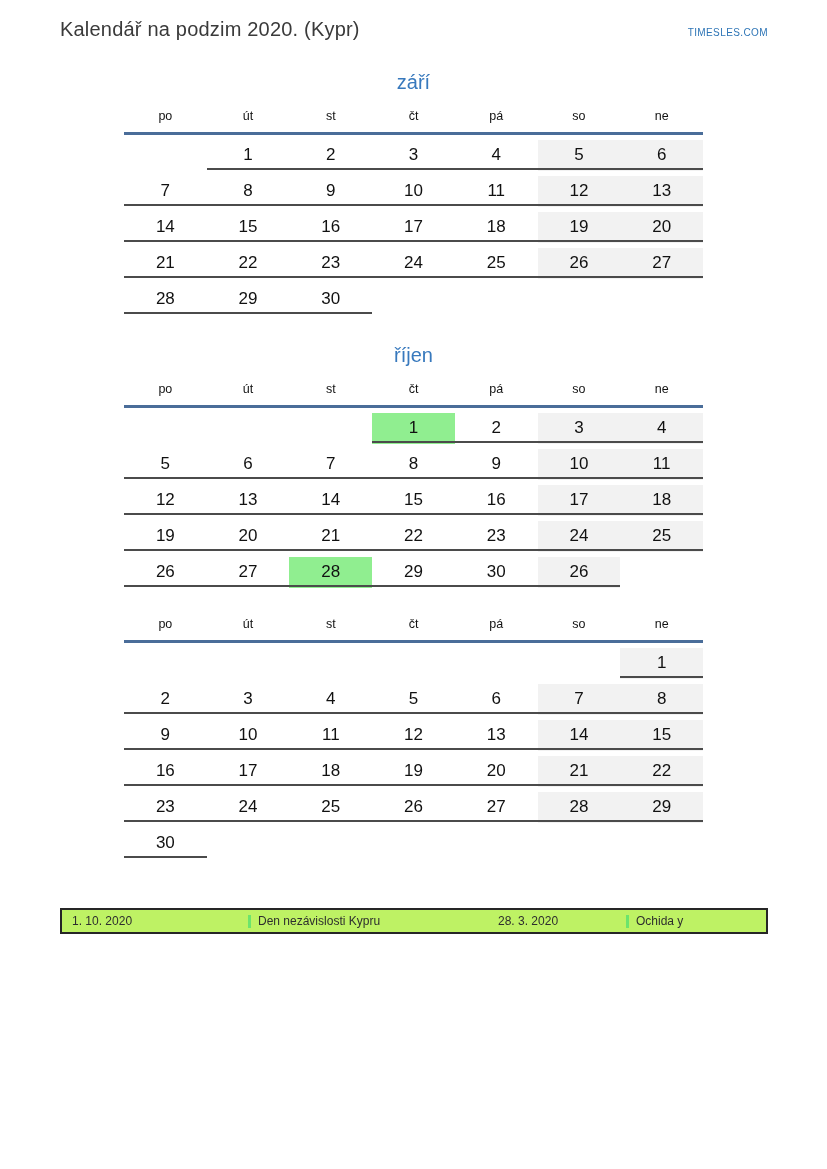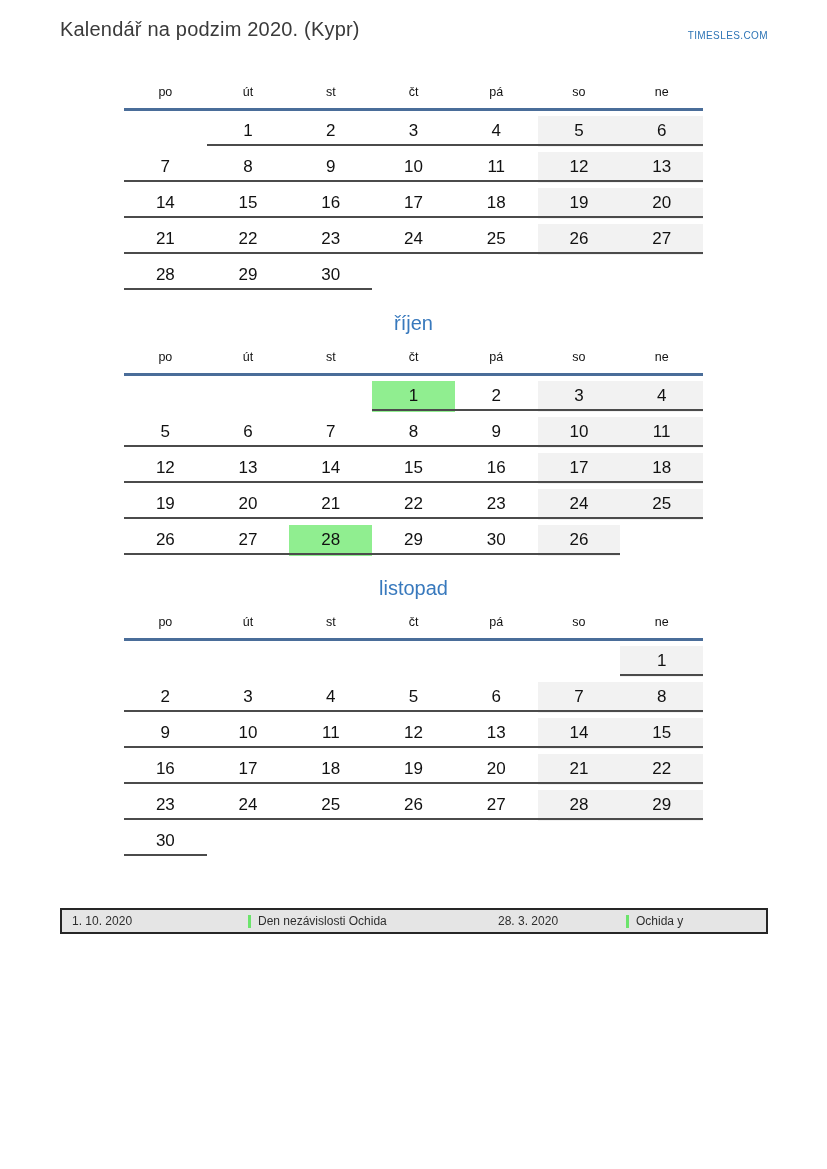--- a/index.html
+++ b/index.html
@@ -1,58 +1,59 @@
 <!DOCTYPE html>
 <html><head>
 <meta charset="utf-8">
 <style>
   html, body { margin:0; padding:0; background:#ffffff; }
   body { width:827px; height:1169px; font-family:"Liberation Sans", sans-serif; }
   .page { position:relative; width:827px; height:1169px; overflow:hidden; background:#ffffff; }
 
   
-  .topbar { position:absolute; left:60px; top:18px; width:708px; display:flex; justify-content:space-between; align-items:flex-end; }
+  .topbar { position:absolute; left:60px; top:18px; width:708px; display:flex; justify-content:space-between; align-items:center; }
   .page-title { margin:0; font-size:20px; font-weight:400; color:#3a3a3a; letter-spacing:0.2px; }
   .site-link { font-size:10px; color:#2e75b6; letter-spacing:0.4px; padding-top:5px; cursor:pointer; }
 
   
   .months { position:absolute; left:124px; top:70px; width:579px; }
-  .month + .month { margin-top:20px; }
+  .month + .month { margin-top:28px; }
   .month-title { margin:0; height:24px; line-height:24px; text-align:center; font-size:20px; font-weight:400; color:#3879bd; }
   .grid { display:grid; grid-template-columns:repeat(7, 1fr); }
   .hdr { margin-top:14px; }
   .hcell { height:16px; line-height:16px; text-align:center; font-size:12.5px; color:#121212; }
   .rule { margin-top:8px; height:3px; background:#4a6d99; }
   .weeks { padding-top:5px; grid-auto-rows:31px; row-gap:5px; }
   .cell { position:relative; height:31px; display:flex; align-items:center; justify-content:center; font-size:17px; color:#111111; }
   .cell.day::after { content:""; position:absolute; left:0; right:0; bottom:1px; height:2px; background:#4b4b4b; }
   .cell.we { background:#f2f2f2; }
   .cell.hd { background:#90ee90; }
   .num { position:relative; top:-1px; }
 
   
   .legend { position:absolute; left:60px; top:908px; width:708px; height:26px; box-sizing:border-box;
             border:2px solid #262626; display:grid; grid-template-columns:186px 240px 138px 1fr;
-            align-items:center; font-size:12px; color:#2e2e2e; background:#e5e5e5; }
+            align-items:center; font-size:12px; color:#2e2e2e; background:#bef264; }
   .legend .date { padding-left:10px; white-space:nowrap; }
   .legend .entry { display:flex; align-items:center; gap:7px; white-space:nowrap; }
   .marker { width:3px; height:13px; background:#6ce46c; flex:0 0 auto; }
 </style>
 </head>
 <body>
 
 <div class="page">
 
   <div class="topbar">
     <h1 class="page-title">Kalendář na podzim 2020. (Kypr)</h1>
     <span class="site-link">TIMESLES.COM</span>
   </div>
 
   <main class="months">
       <section class="month">
+        <h2 class="month-title">září</h2>
         <div class="grid hdr">
           <div class="hcell">po</div>
           <div class="hcell">út</div>
           <div class="hcell">st</div>
           <div class="hcell">čt</div>
           <div class="hcell">pá</div>
           <div class="hcell">so</div>
           <div class="hcell">ne</div>
         </div>
         <div class="rule"></div>
@@ -260,21 +261,20 @@
           <div class="cell day">
             <span class="num">30</span>
           </div>
           <div class="cell day we">
             <span class="num">26</span>
           </div>
           <div class="cell empty"></div>
         </div>
       </section>
       <section class="month">
-        <h2 class="month-title">listopad</h2>
         <div class="grid hdr">
           <div class="hcell">po</div>
           <div class="hcell">út</div>
           <div class="hcell">st</div>
           <div class="hcell">čt</div>
           <div class="hcell">pá</div>
           <div class="hcell">so</div>
           <div class="hcell">ne</div>
         </div>
         <div class="rule"></div>
@@ -382,21 +382,21 @@
           <div class="cell empty"></div>
           <div class="cell empty"></div>
         </div>
       </section>
     </main>
 
   <div class="legend">
     <span class="date">1. 10. 2020</span>
     <span class="entry">
       <span class="marker"></span>
-      <span>Den nezávislosti Ochida</span>
+      <span>Den nezávislosti Kypru</span>
     </span>
     <span class="date">28. 3. 2020</span>
     <span class="entry">
       <span class="marker"></span>
       <span>Ochida y</span>
     </span>
   </div>
 
 </div>
 

